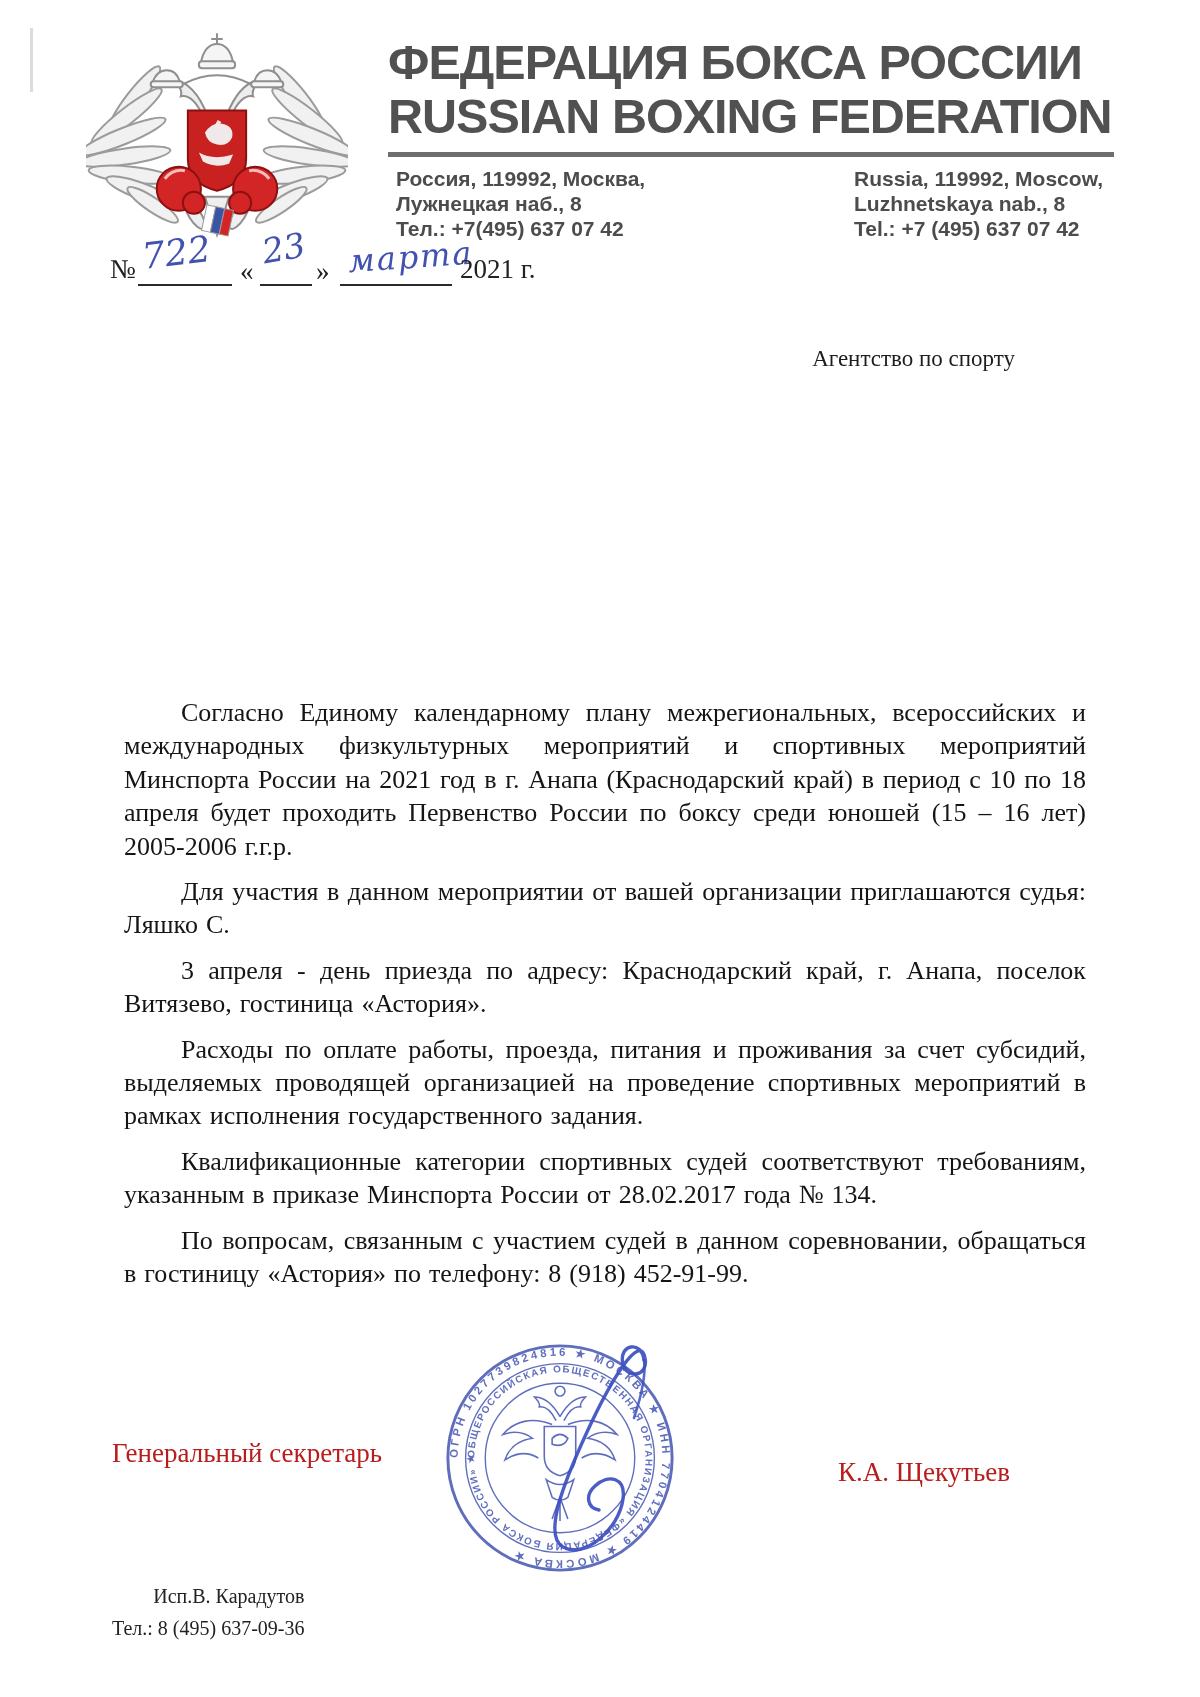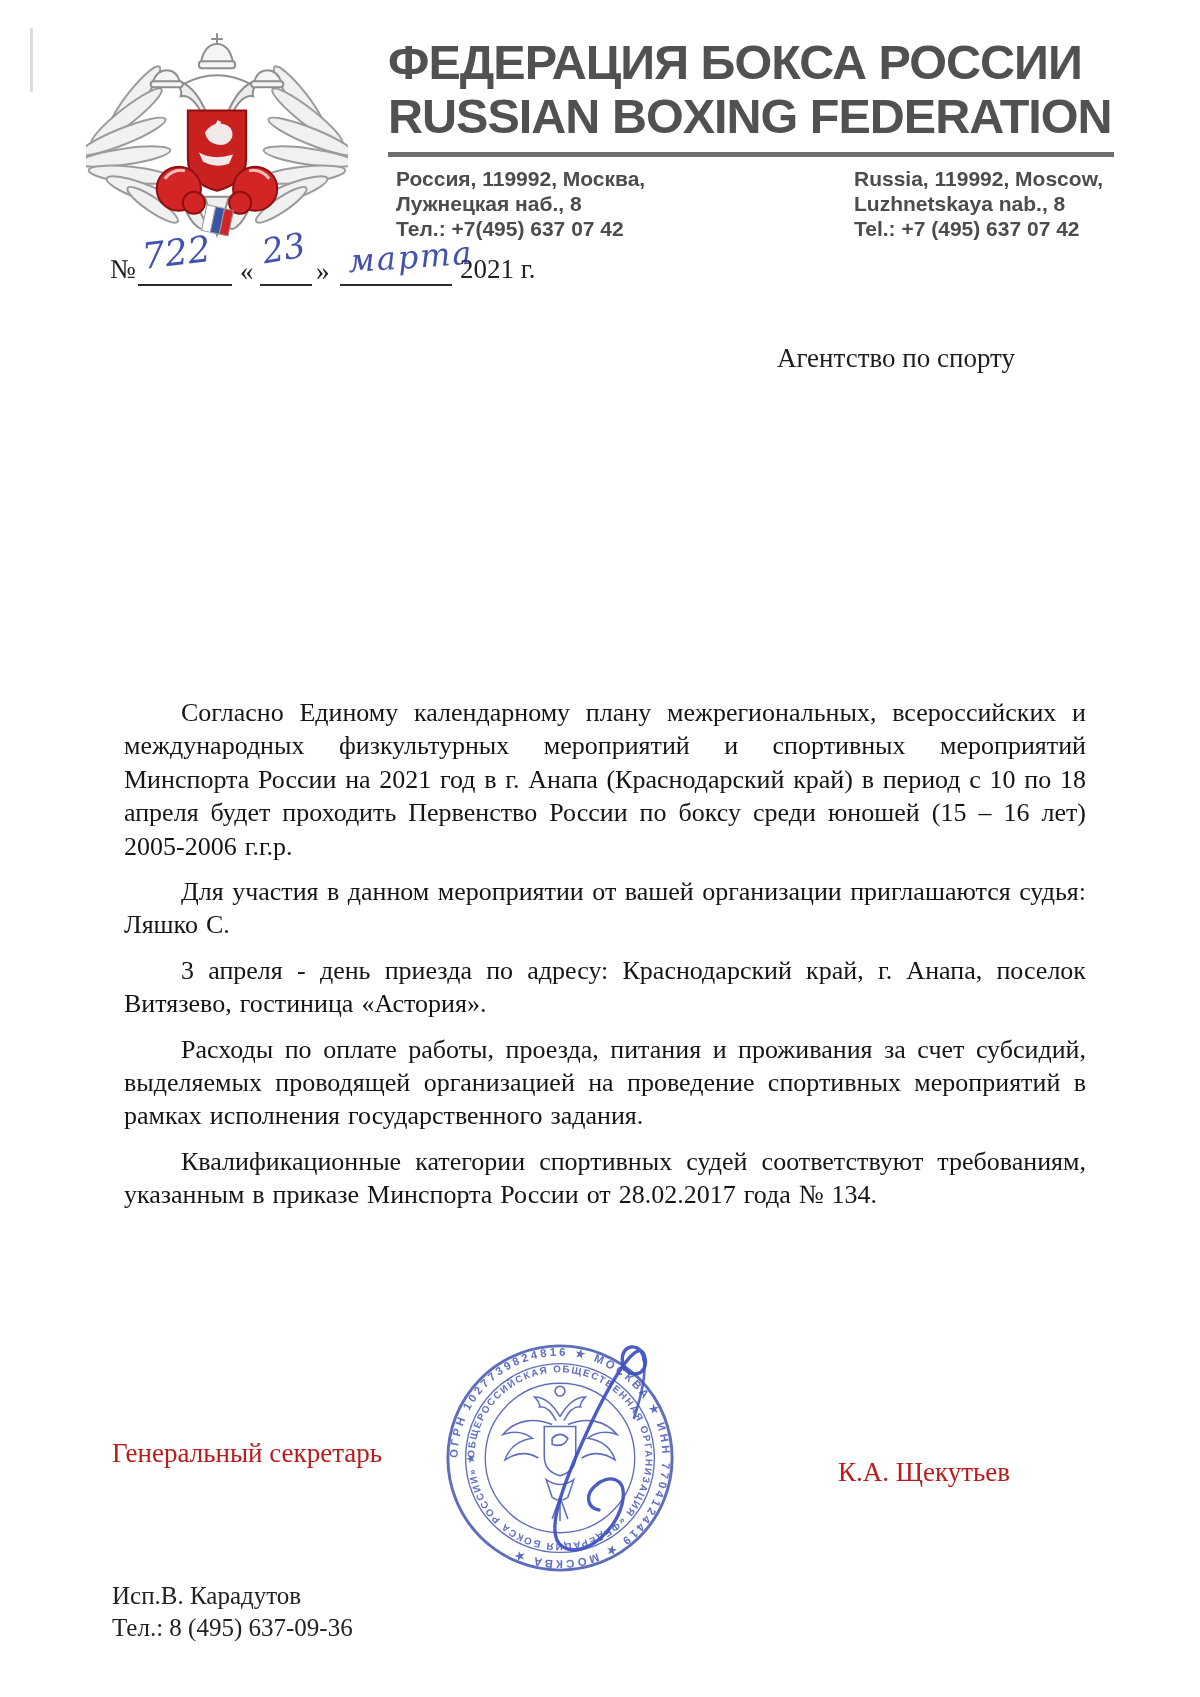--- a/index.html
+++ b/index.html
@@ -25,33 +25,33 @@
   
   .ref-print{font-size:27px;color:#222;}
   .hw{
     font-family:"DejaVu Serif",serif;font-style:italic;color:#4352ae;
     position:absolute;white-space:nowrap;
   }
   .ref-underline{position:absolute;height:2px;background:#2a2a2a;}
 
   
   .recipient{
-    text-align:right;font-size:27px;line-height:33px;color:#1d1d1d;
+    text-align:right;font-size:23px;line-height:33px;color:#1d1d1d;
   }
 
   
   .body-text{width:986px;font-size:26px;line-height:33.4px;color:#151515;}
   .body-text p{
     margin:12px;text-indent:57px;text-align:justify;text-align-last:left;
     word-spacing:1.5px;
   }
 
   
   .sig-label{font-size:27px;color:#b91c1c;white-space:nowrap;}
-  .footer-note{font-size:25px;line-height:32px;color:#222;}
+  .footer-note{font-size:20px;line-height:32px;color:#222;text-align:right;}
 
   .stamp-wrap{opacity:0.88;}
   .ring-text{fill:#4a5ab5;font-family:"Liberation Sans",sans-serif;font-weight:bold;}
   .ring-outer{font-size:11.5px;letter-spacing:3px;}
   .ring-inner{font-size:10px;letter-spacing:1.6px;}
 
   .artifact{background:#dcdcdc;}
 </style>
 </head>
 <body>
@@ -162,20 +162,21 @@
 <div class="abs recipient" style="right:185px;top:342px;">
     <div>Агентство по спорту</div>
   </div>
 
 <div class="abs body-text" style="left:112px;top:684px;">
     <p>Согласно Единому календарному плану межрегиональных, всероссийских и международных физкультурных мероприятий и спортивных мероприятий Минспорта России на 2021 год в г. Анапа (Краснодарский край) в период с 10 по 18 апреля будет проходить Первенство России по боксу среди юношей (15 – 16 лет) 2005-2006 г.г.р.</p>
     <p>Для участия в данном мероприятии от вашей организации приглашаются судья: Ляшко С.</p>
     <p>3 апреля - день приезда по адресу: Краснодарский край, г. Анапа, поселок Витязево, гостиница «Астория».</p>
     <p>Расходы по оплате работы, проезда, питания и проживания за счет субсидий, выделяемых проводящей организацией на проведение спортивных мероприятий в рамках исполнения  государственного задания.</p>
     <p>Квалификационные категории спортивных судей соответствуют требованиям, указанным в приказе Минспорта России от 28.02.2017 года № 134.</p>
+    <p>По вопросам, связанным с участием судей в данном соревновании, обращаться в гостиницу «Астория»  по телефону: 8 (918) 452-91-99.</p>
   </div>
 
 <div class="abs stamp-wrap" style="left:442px;top:1340px;width:236px;height:236px;">
   <svg viewBox="0 0 240 240" width="236" height="236">
     <defs>
       <path id="ringOuter" d="M120,120 m-104,0 a104,104 0 1 1 208,0 a104,104 0 1 1 -208,0"></path>
       <path id="ringInner" d="M120,120 m-87,0 a87,87 0 1 1 174,0 a87,87 0 1 1 -174,0"></path>
     </defs>
     <circle cx="120" cy="120" r="114" fill="none" stroke="#4a5ab5" stroke-width="3"></circle>
     <circle cx="120" cy="120" r="96" fill="none" stroke="#4a5ab5" stroke-width="1.4"></circle>

